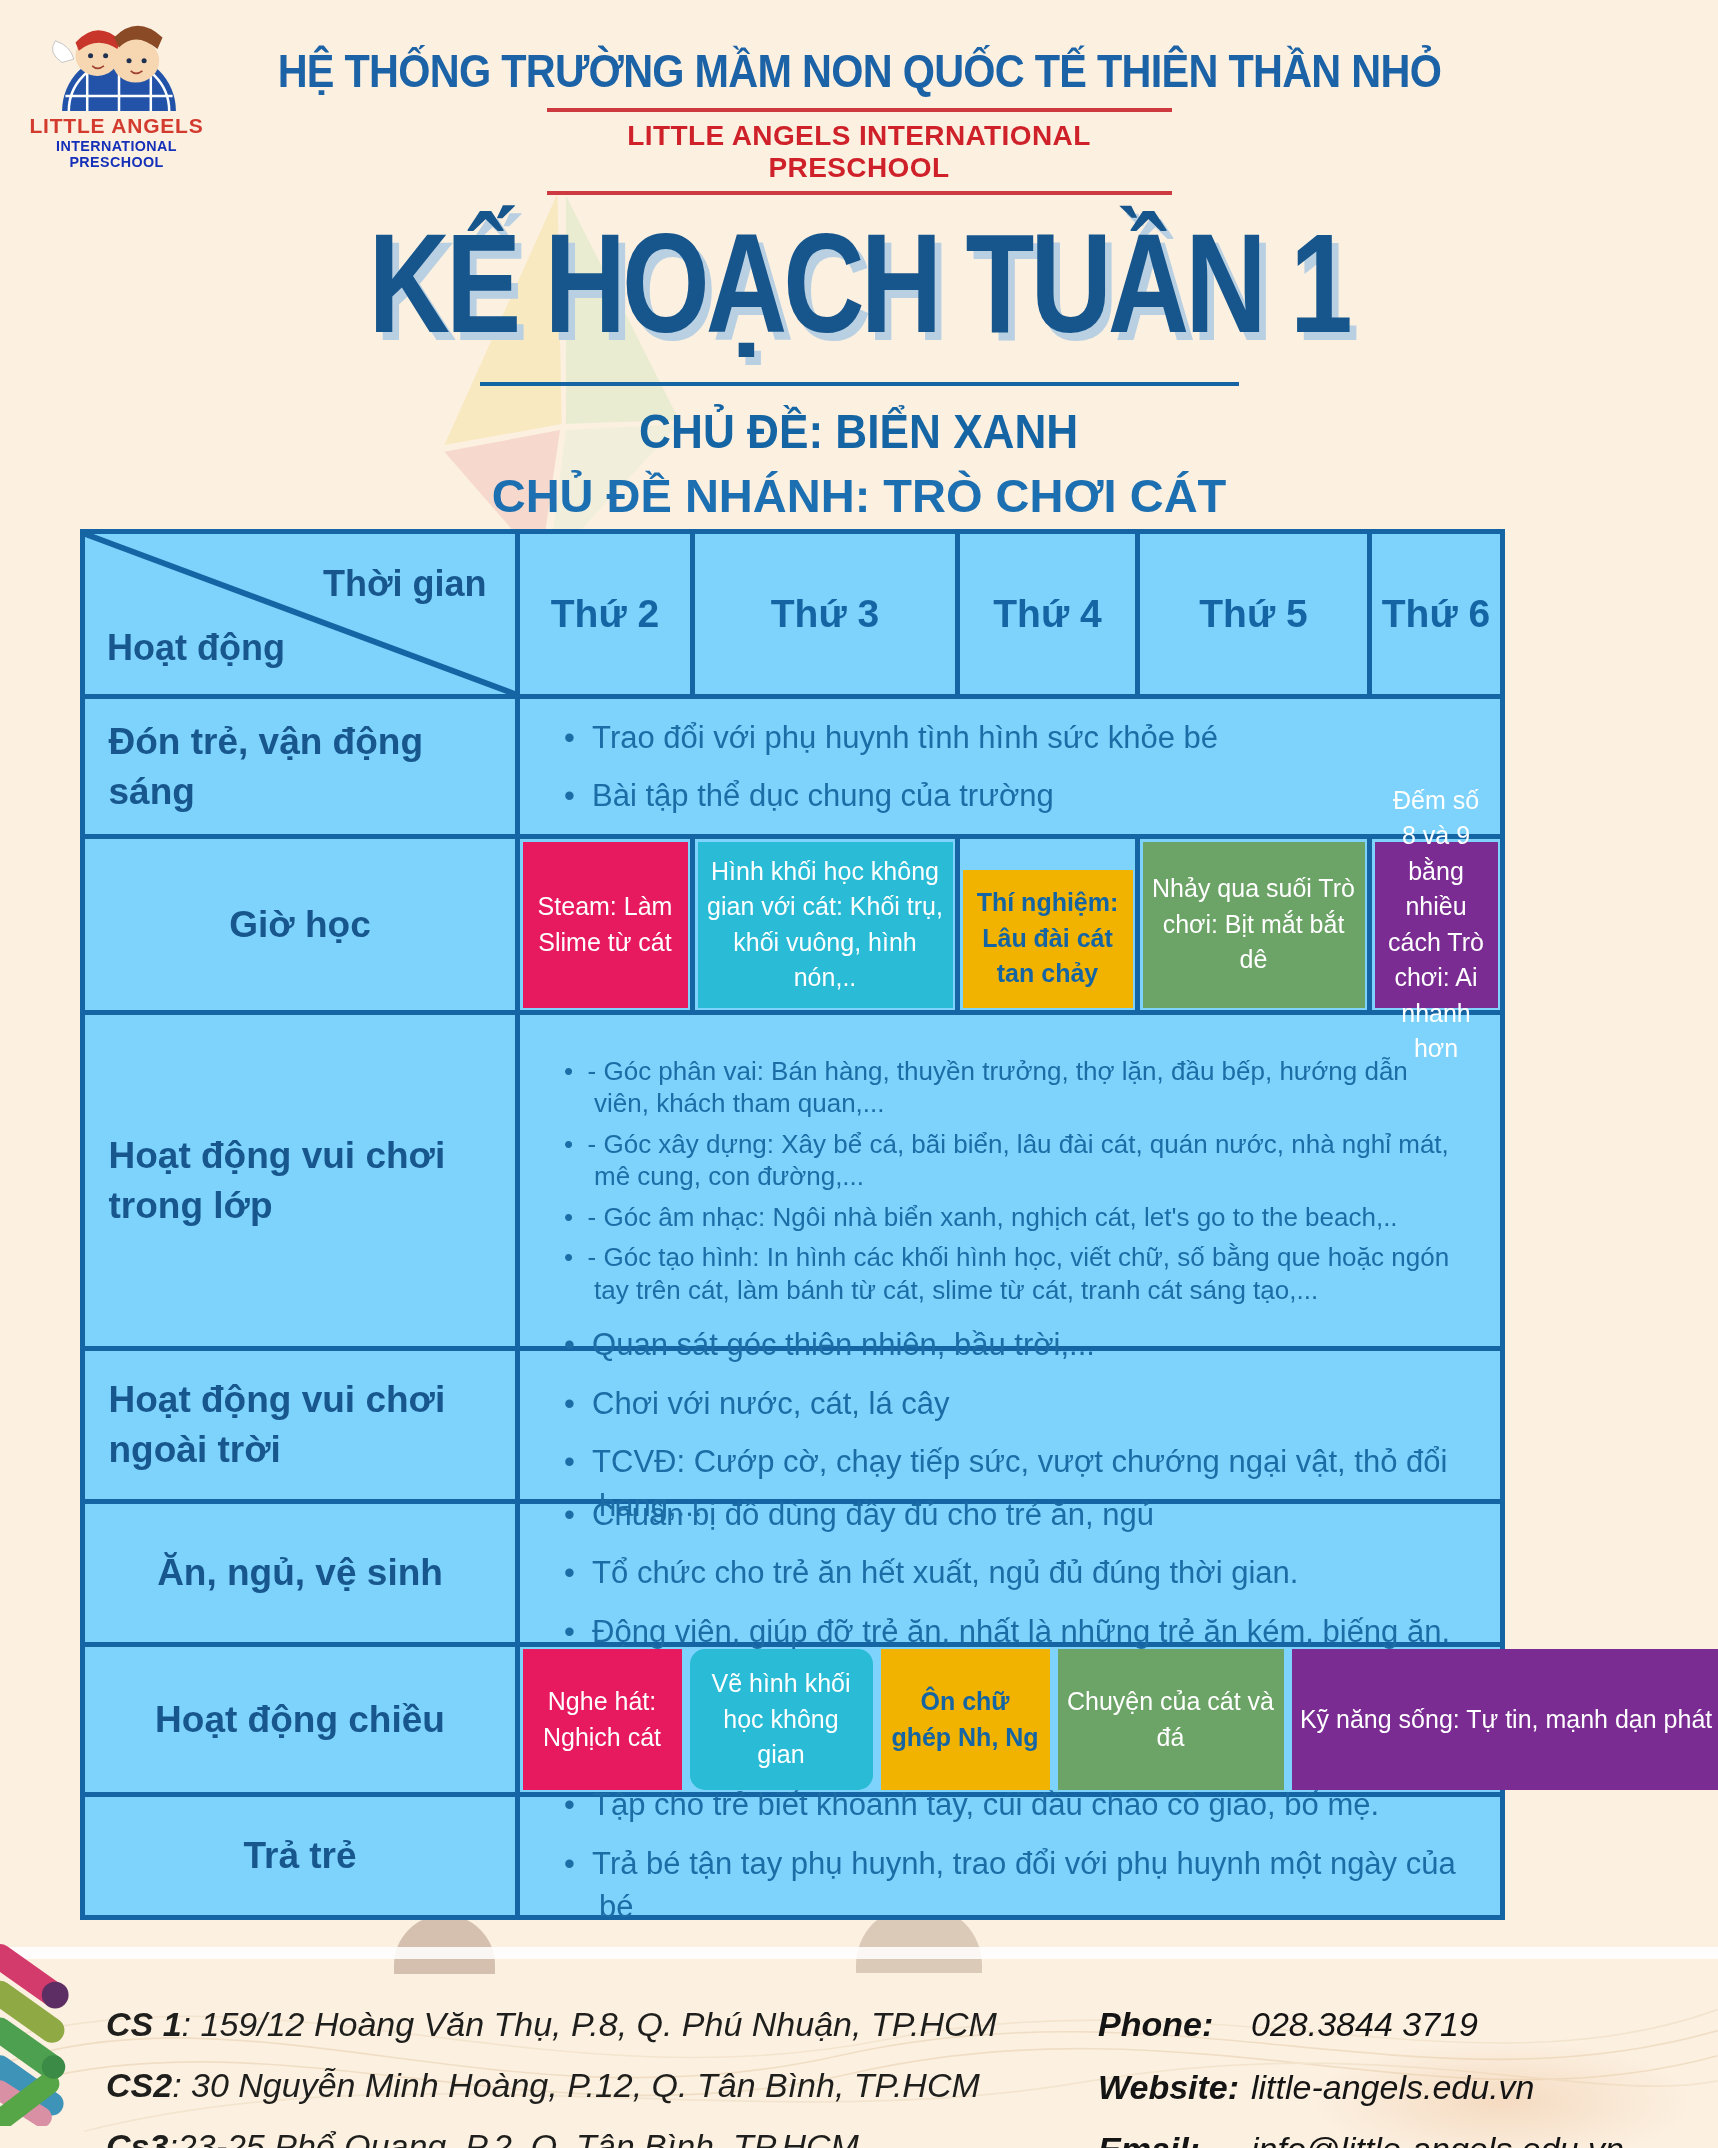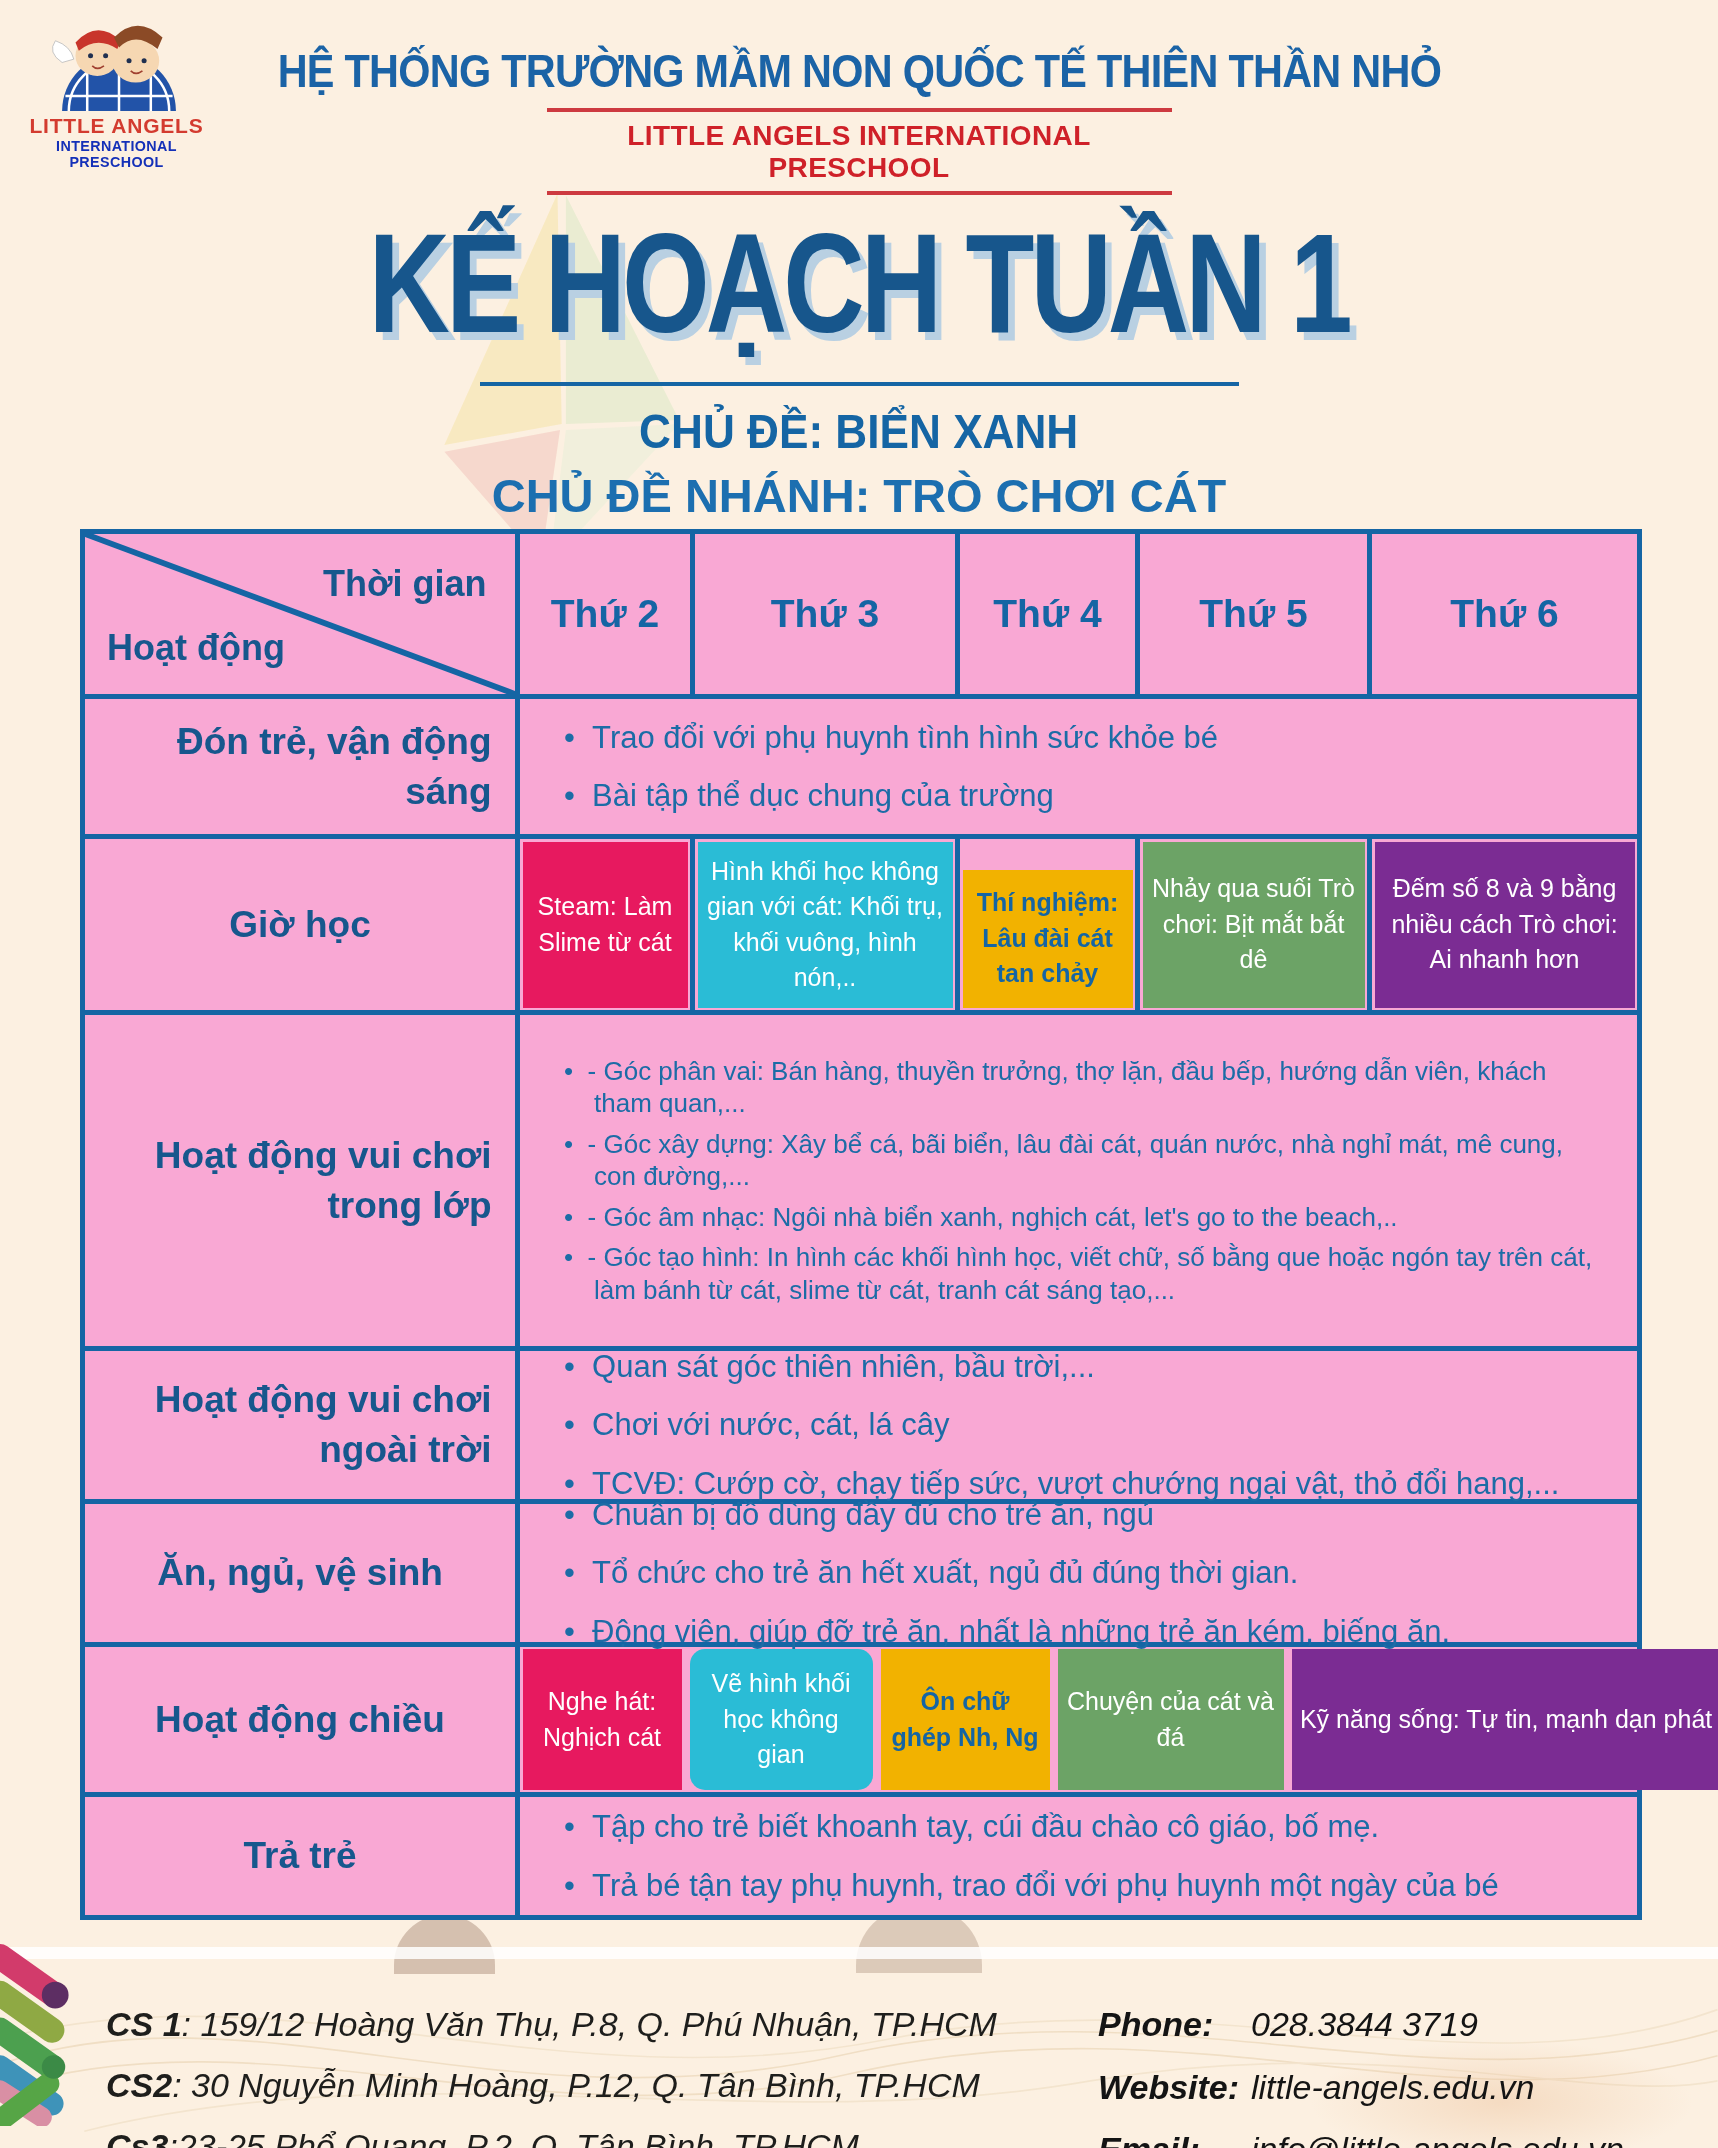--- a/index.html
+++ b/index.html
@@ -36,26 +36,26 @@
   h1.main-title{margin:13.4px 0 0;text-align:center;color:#17568C;font-size:141px;line-height:1.05;
     text-shadow:8.4px 8.4px 0 #B9D0E2;}
   h1.main-title .squeeze{display:inline-block;transform:scaleX(.8);letter-spacing:-5px;white-space:nowrap;font-weight:800;}
   .divider{width:759px;height:4.2px;background:var(--border-blue);margin:25px auto 18.5px;}
   .topic{text-align:center;color:#1565A4;font-size:48px;font-weight:800;}
   .topic .squeeze{display:inline-block;transform:scaleX(.92);}
   .subtopic{text-align:center;color:#1C6FB0;font-size:47px;font-weight:800;margin-top:8.4px;}
   .classline{text-align:center;color:var(--red);font-size:41px;font-weight:800;margin-top:10px;}
 
   
-  .plan-table{position:absolute;left:80px;top:529px;width:1562px;background:#f9a8d4;
+  .plan-table{position:absolute;left:80px;top:529px;width:1425px;background:#7dd3fc;
     border:5.9px solid var(--border-blue);box-sizing:border-box;z-index:2;}
   .t-row{display:flex;border-bottom:5px solid var(--border-blue);box-sizing:border-box;}
   .t-row:last-child{border-bottom:none;}
   .t-label{width:435px;flex:0 0 435px;border-right:5px solid var(--border-blue);box-sizing:border-box;
-    display:flex;align-items:center;justify-content:center;text-align:right;
+    display:flex;align-items:center;justify-content:center;text-align:left;
     color:var(--head-blue);font-size:37px;font-weight:800;line-height:1.35;padding:0 23.5px;}
   .t-content{flex:1;box-sizing:border-box;}
 
   .row-header{height:165px;}
   .row-donttre{height:140px;}
   .row-giohoc{height:176px;}
   .row-tronglop{height:336px;}
   .row-ngoaitroi{height:153px;}
   .row-anngu{height:143px;}
   .row-chieu{height:150px;}

